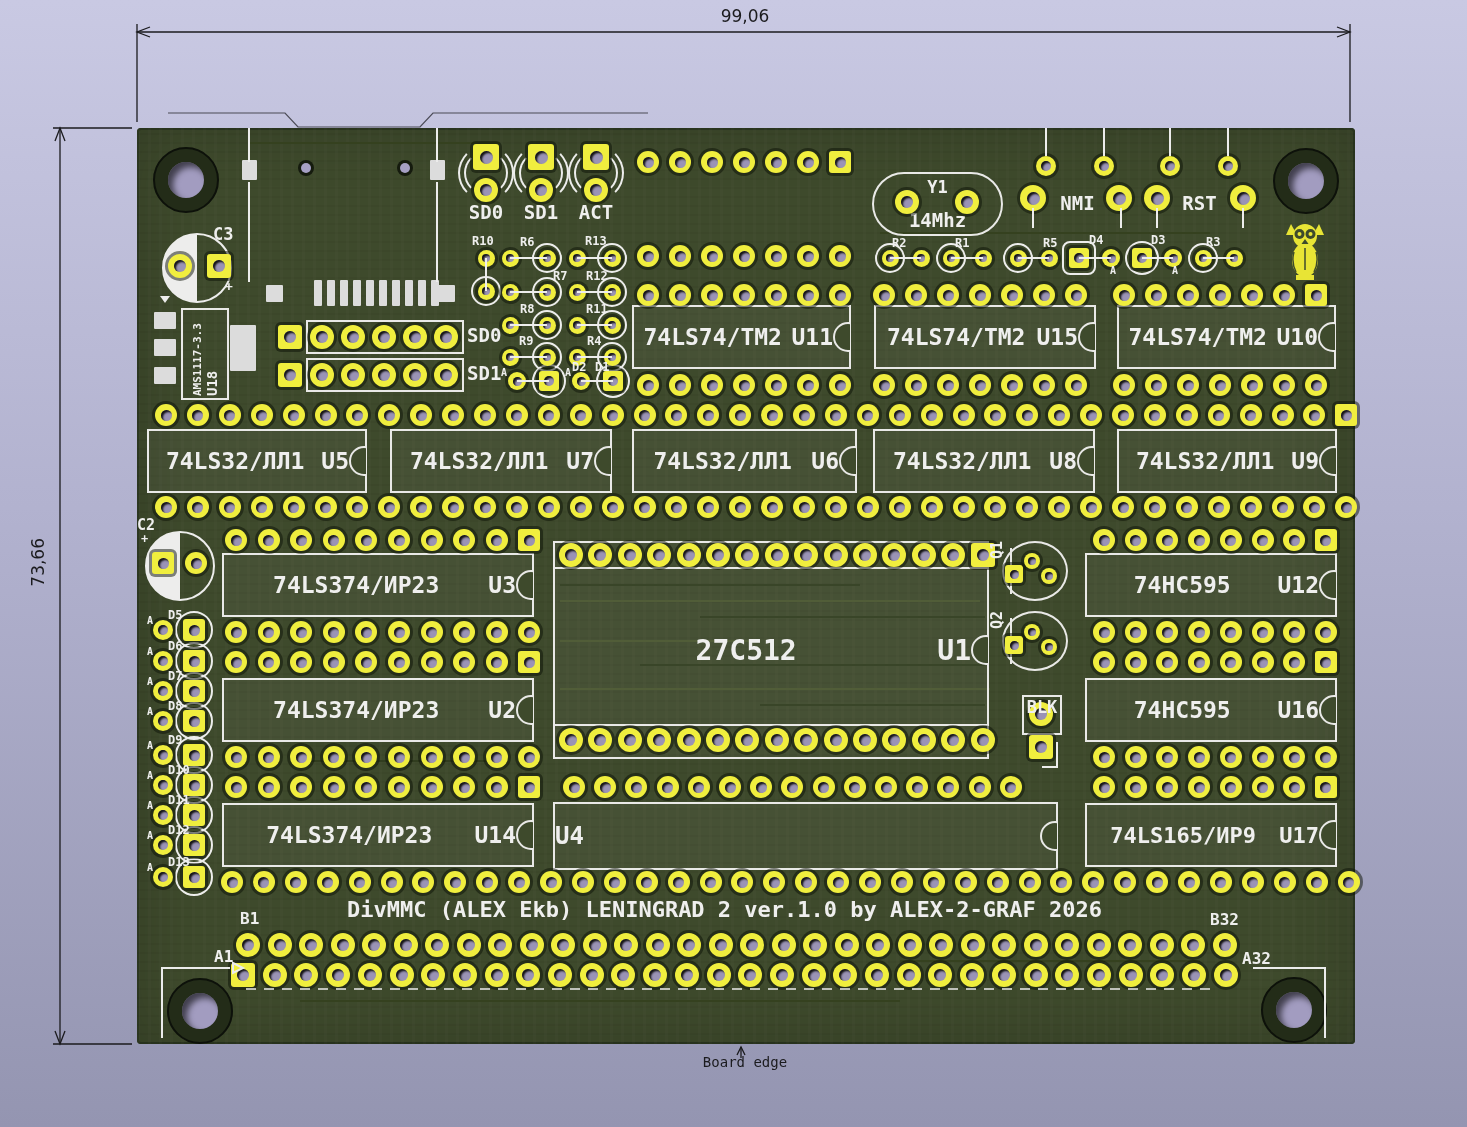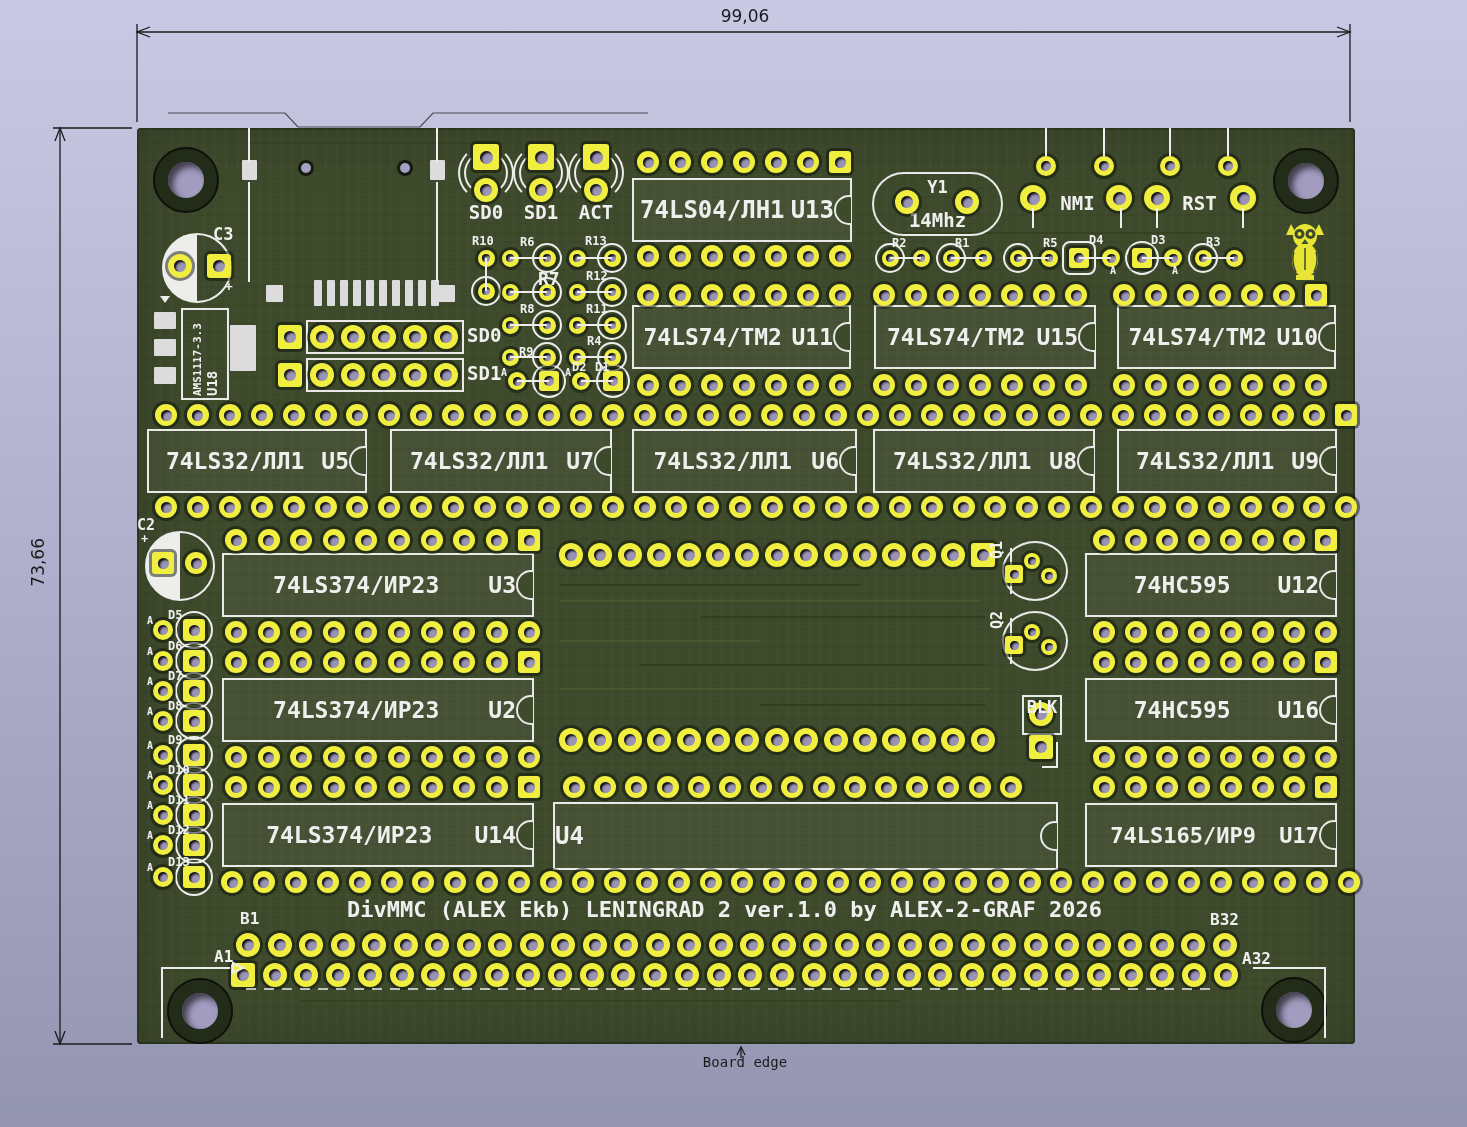--- a/index.html
+++ b/index.html
@@ -494,25 +494,20 @@
       <div class="pad" style="left: 791.4px; top: 835px; width: 24px; height: 24px;"></div>
       <div class="pad" style="left: 823.1px; top: 835px; width: 24px; height: 24px;"></div>
       <div class="pad" style="left: 854.8px; top: 835px; width: 24px; height: 24px;"></div>
       <div class="pad" style="left: 886.5px; top: 835px; width: 24px; height: 24px;"></div>
       <div class="pad" style="left: 918.2px; top: 835px; width: 24px; height: 24px;"></div>
       <div class="pad" style="left: 949.9px; top: 835px; width: 24px; height: 24px;"></div>
       <div class="pad" style="left: 981.6px; top: 835px; width: 24px; height: 24px;"></div>
       <div class="pad" style="left: 1013.3px; top: 835px; width: 24px; height: 24px;"></div>
       <div class="pad" style="left: 1045px; top: 835px; width: 24px; height: 24px;"></div>
       <div class="pad" style="left: 1076.7px; top: 835px; width: 24px; height: 24px;"></div>
-      <div class="chip" style="left: 495px; top: 50px; width: 216px; height: 60px; font-size: 24px;">
-        <span class="cval">74LS04/ЛН1</span>
-        <span class="cref">U13</span>
-        <div class="notch"></div>
-      </div>
       <div class="chip" style="left: 495px; top: 177px; width: 215px; height: 60px; font-size: 23px;">
         <span class="cval">74LS74/TM2</span>
         <span class="cref">U11</span>
         <div class="notch"></div>
       </div>
       <div class="chip" style="left: 737px; top: 177px; width: 218px; height: 60px; font-size: 23px;">
         <span class="cval">74LS74/TM2</span>
         <span class="cref">U15</span>
         <div class="notch"></div>
       </div>
@@ -548,20 +543,27 @@
       </div>
       <div class="chip" style="left: 85px; top: 425px; width: 308px; height: 60px; font-size: 23px;">
         <span class="cval">74LS374/ИР23</span>
         <span class="cref">U3</span>
         <div class="notch"></div>
       </div>
       <div class="chip" style="left: 948px; top: 425px; width: 248px; height: 60px; font-size: 23px;">
         <span class="cval">74HC595</span>
         <span class="cref">U12</span>
         <div class="notch"></div>
+      </div>
+      <div class="chip" style="left: 416px; top: 413px; width: 432px; height: 214px; font-size: 28px;">
+        <span class="cval">27C512</span>
+        <span class="cref">U1</span>
+        <div class="notch"></div>
+        <div class="iline" style="top: 24px;"></div>
+        <div class="iline" style="bottom: 31px;"></div>
       </div>
       <div class="chip" style="left: 85px; top: 550px; width: 308px; height: 60px; font-size: 23px;">
         <span class="cval">74LS374/ИР23</span>
         <span class="cref">U2</span>
         <div class="notch"></div>
       </div>
       <div class="chip" style="left: 948px; top: 550px; width: 248px; height: 60px; font-size: 23px;">
         <span class="cval">74HC595</span>
         <span class="cref">U16</span>
         <div class="notch"></div>
@@ -592,41 +594,41 @@
       <div class="slabel" style="left: 383px; top: 108px; font-size: 12px;">R6</div>
       <div class="sline" style="left: 440px; top: 129px; width: 35px; height: 2px;"></div>
       <div class="ring" style="left: 460px; top: 115px; width: 26px; height: 26px;"></div>
       <div class="pad" style="left: 431.5px; top: 121.5px; width: 17px; height: 17px;"></div>
       <div class="pad" style="left: 466.5px; top: 121.5px; width: 17px; height: 17px;"></div>
       <div class="slabel" style="left: 448px; top: 107px; font-size: 12px;">R13</div>
       <div class="sline" style="left: 373px; top: 163px; width: 37px; height: 2px;"></div>
       <div class="ring" style="left: 395px; top: 149px; width: 26px; height: 26px;"></div>
       <div class="pad" style="left: 364.5px; top: 155.5px; width: 17px; height: 17px;"></div>
       <div class="pad" style="left: 401.5px; top: 155.5px; width: 17px; height: 17px;"></div>
-      <div class="slabel" style="left: 384px; top: 142px; font-size: 18px; padding-left: 17px;">R7</div>
+      <div class="slabel" style="left: 399px; top: 142px; font-size: 12px; padding-left: 17px;">R7</div>
       <div class="sline" style="left: 440px; top: 163px; width: 35px; height: 2px;"></div>
       <div class="ring" style="left: 460px; top: 149px; width: 26px; height: 26px;"></div>
       <div class="pad" style="left: 431.5px; top: 155.5px; width: 17px; height: 17px;"></div>
       <div class="pad" style="left: 466.5px; top: 155.5px; width: 17px; height: 17px;"></div>
       <div class="slabel" style="left: 449px; top: 142px; font-size: 12px;">R12</div>
       <div class="sline" style="left: 373px; top: 196px; width: 37px; height: 2px;"></div>
       <div class="ring" style="left: 395px; top: 182px; width: 26px; height: 26px;"></div>
       <div class="pad" style="left: 364.5px; top: 188.5px; width: 17px; height: 17px;"></div>
       <div class="pad" style="left: 401.5px; top: 188.5px; width: 17px; height: 17px;"></div>
       <div class="slabel" style="left: 383px; top: 175px; font-size: 12px;">R8</div>
       <div class="sline" style="left: 440px; top: 196px; width: 35px; height: 2px;"></div>
       <div class="ring" style="left: 460px; top: 182px; width: 26px; height: 26px;"></div>
       <div class="pad" style="left: 431.5px; top: 188.5px; width: 17px; height: 17px;"></div>
       <div class="pad" style="left: 466.5px; top: 188.5px; width: 17px; height: 17px;"></div>
       <div class="slabel" style="left: 449px; top: 175px; font-size: 12px;">R11</div>
       <div class="sline" style="left: 373px; top: 228px; width: 37px; height: 2px;"></div>
       <div class="ring" style="left: 395px; top: 214px; width: 26px; height: 26px;"></div>
       <div class="pad" style="left: 364.5px; top: 220.5px; width: 17px; height: 17px;"></div>
       <div class="pad" style="left: 401.5px; top: 220.5px; width: 17px; height: 17px;"></div>
-      <div class="slabel" style="left: 382px; top: 218px; font-size: 12px;">R9</div>
+      <div class="slabel" style="left: 382px; top: 207px; font-size: 12px;">R9</div>
       <div class="sline" style="left: 440px; top: 228px; width: 35px; height: 2px;"></div>
       <div class="ring" style="left: 460px; top: 214px; width: 26px; height: 26px;"></div>
       <div class="pad" style="left: 431.5px; top: 220.5px; width: 17px; height: 17px;"></div>
       <div class="pad" style="left: 466.5px; top: 220.5px; width: 17px; height: 17px;"></div>
       <div class="slabel" style="left: 450px; top: 207px; font-size: 12px;">R4</div>
       <div class="sline" style="left: 753px; top: 129px; width: 31px; height: 2px;"></div>
       <div class="ring" style="left: 738px; top: 115px; width: 26px; height: 26px;"></div>
       <div class="pad" style="left: 744.5px; top: 121.5px; width: 17px; height: 17px;"></div>
       <div class="pad" style="left: 775.5px; top: 121.5px; width: 17px; height: 17px;"></div>
       <div class="slabel" style="left: 755px; top: 109px; font-size: 12px;">R2</div>

